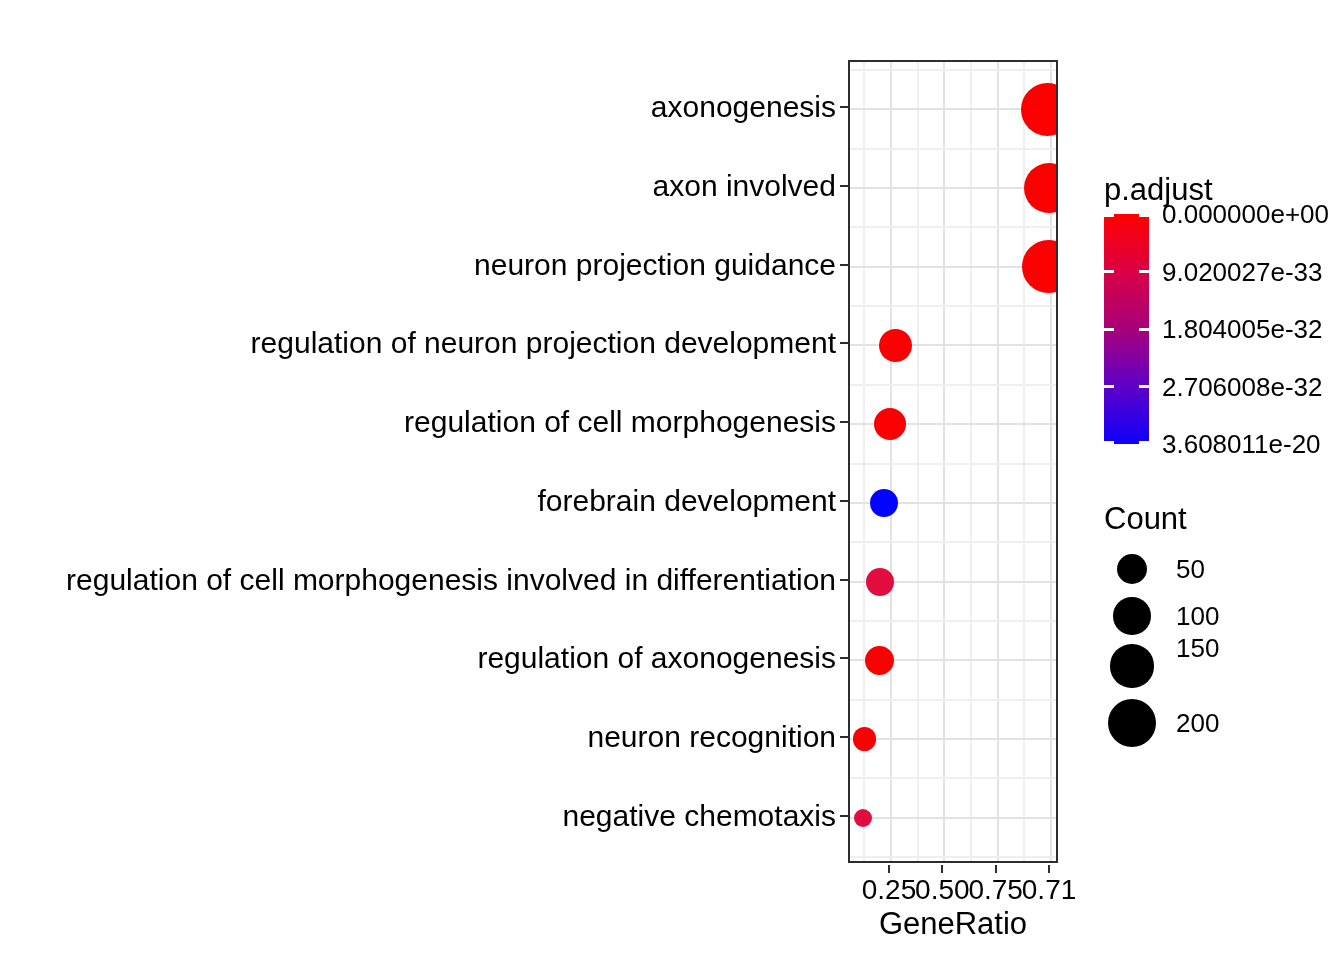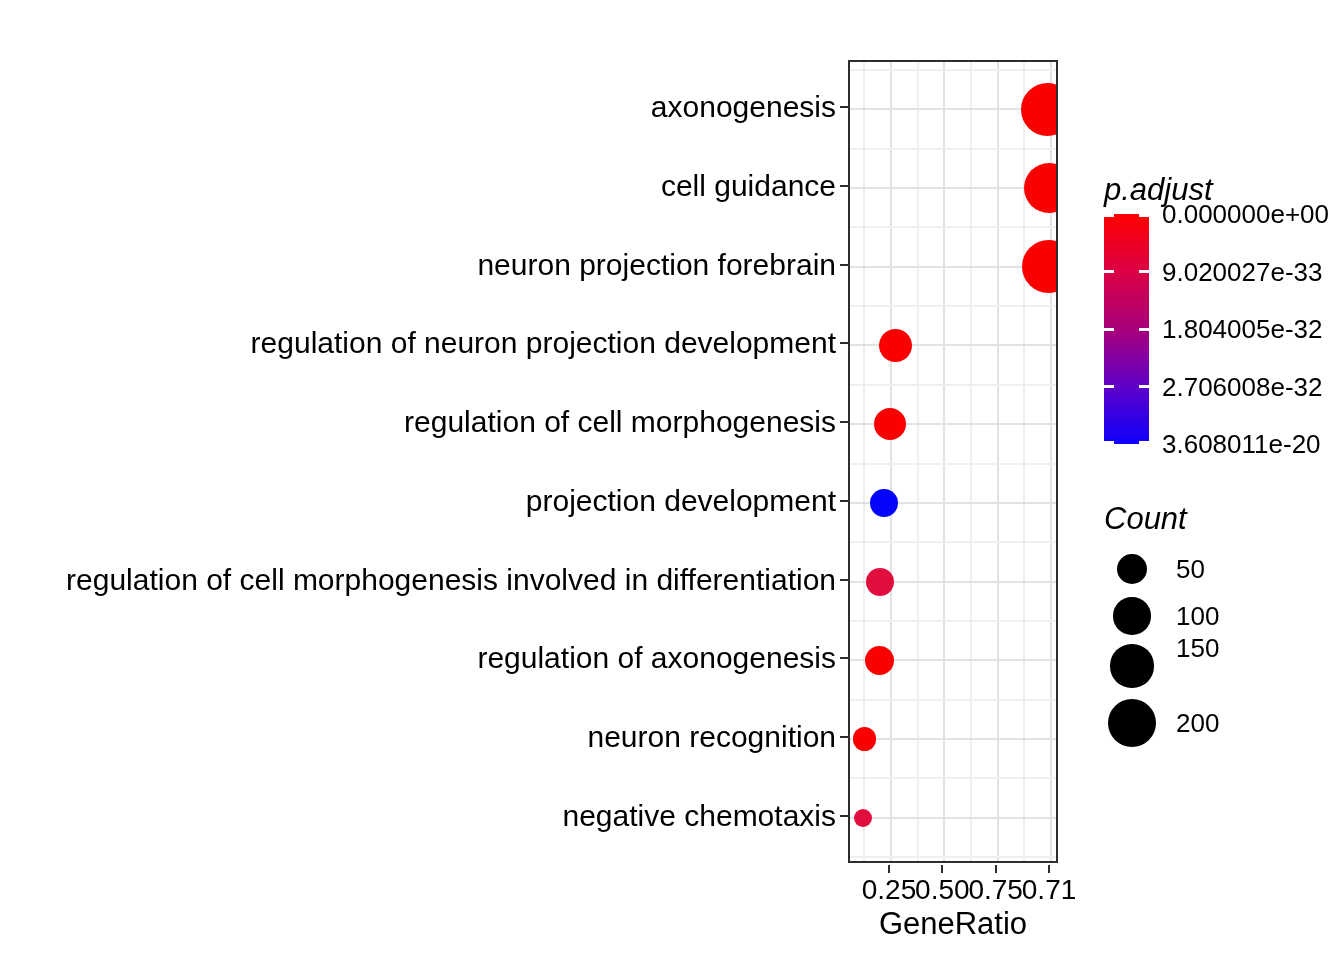--- a/index.html
+++ b/index.html
@@ -27,21 +27,21 @@
     font-size: 30px; line-height: 1; white-space: nowrap; text-align: right;
   }
   .xlab {
     position: absolute; top: 876px; transform: translateX(-50%);
     font-size: 28px; line-height: 1; white-space: nowrap;
   }
   #x-title {
     position: absolute; left: 953px; top: 908px; transform: translateX(-50%);
     font-size: 31px; line-height: 1;
   }
-  .legend-title { position: absolute; left: 1104px; font-size: 31px; line-height: 1; font-style: italic; }
+  .legend-title { position: absolute; left: 1104px; font-size: 31px; line-height: 1; }
   #padjust-title { top: 174px; }
   #count-title { top: 503px; }
   #colorbar {
     position: absolute; left: 1104px; top: 214px; width: 45px; height: 230px;
   }
   .cbar-tick { position: absolute; height: 3px; width: 10px; background: #ffffff; }
   .cbar-label {
     position: absolute; left: 1162px; transform: translateY(-50%);
     font-size: 26px; line-height: 1; white-space: nowrap; text-align: right;
   }
@@ -114,25 +114,25 @@
       <div class="tickmark y" style="left: 840px; top: 814.765px;"></div>
     </div>
   <div id="x-tickmarks">
       <div class="tickmark x" style="left: 887.976px; top: 865px;"></div>
       <div class="tickmark x" style="left: 941.329px; top: 865px;"></div>
       <div class="tickmark x" style="left: 994.683px; top: 865px;"></div>
       <div class="tickmark x" style="left: 1048.04px; top: 865px;"></div>
     </div>
   <div id="y-labels">
       <div class="ylab" style="top: 107.235px;">axonogenesis</div>
-      <div class="ylab" style="top: 185.961px;">cell guidance</div>
-      <div class="ylab" style="top: 264.686px;">neuron projection forebrain</div>
+      <div class="ylab" style="top: 185.961px;">axon involved</div>
+      <div class="ylab" style="top: 264.686px;">neuron projection guidance</div>
       <div class="ylab" style="top: 343.412px;">regulation of neuron projection development</div>
       <div class="ylab" style="top: 422.137px;">regulation of cell morphogenesis</div>
-      <div class="ylab" style="top: 500.863px;">projection development</div>
+      <div class="ylab" style="top: 500.863px;">forebrain development</div>
       <div class="ylab" style="top: 579.588px;">regulation of cell morphogenesis involved in differentiation</div>
       <div class="ylab" style="top: 658.314px;">regulation of axonogenesis</div>
       <div class="ylab" style="top: 737.039px;">neuron recognition</div>
       <div class="ylab" style="top: 815.765px;">negative chemotaxis</div>
     </div>
   <div id="x-labels">
       <div class="xlab" style="left: 888.976px;">0.25</div>
       <div class="xlab" style="left: 942.329px;">0.50</div>
       <div class="xlab" style="left: 995.683px;">0.75</div>
       <div class="xlab" style="left: 1049.04px;">0.71</div>

